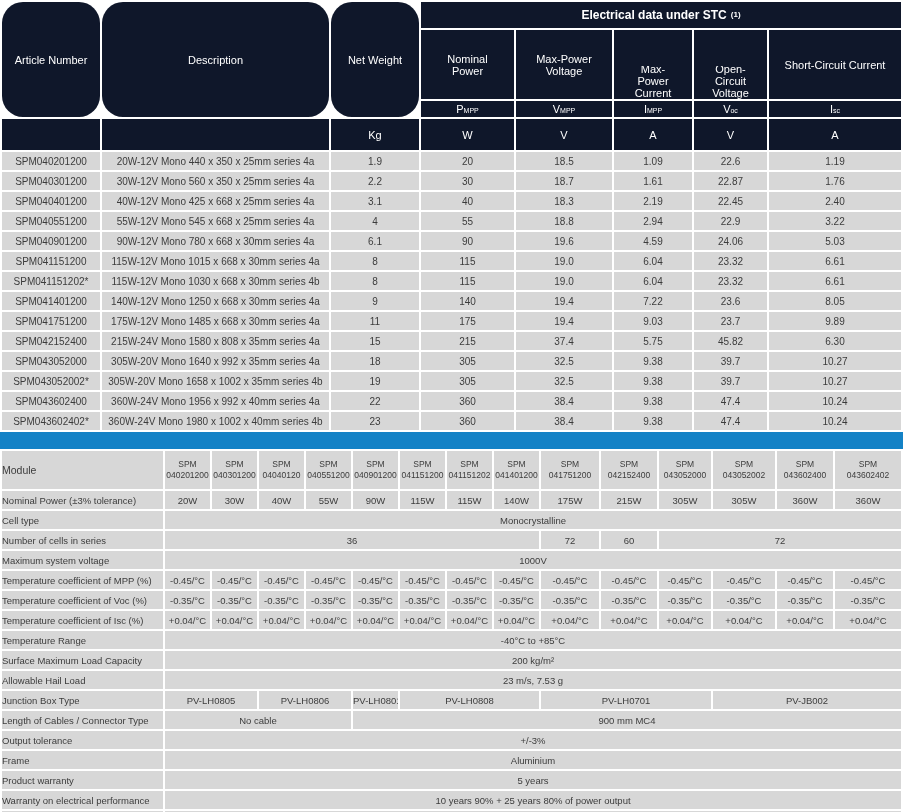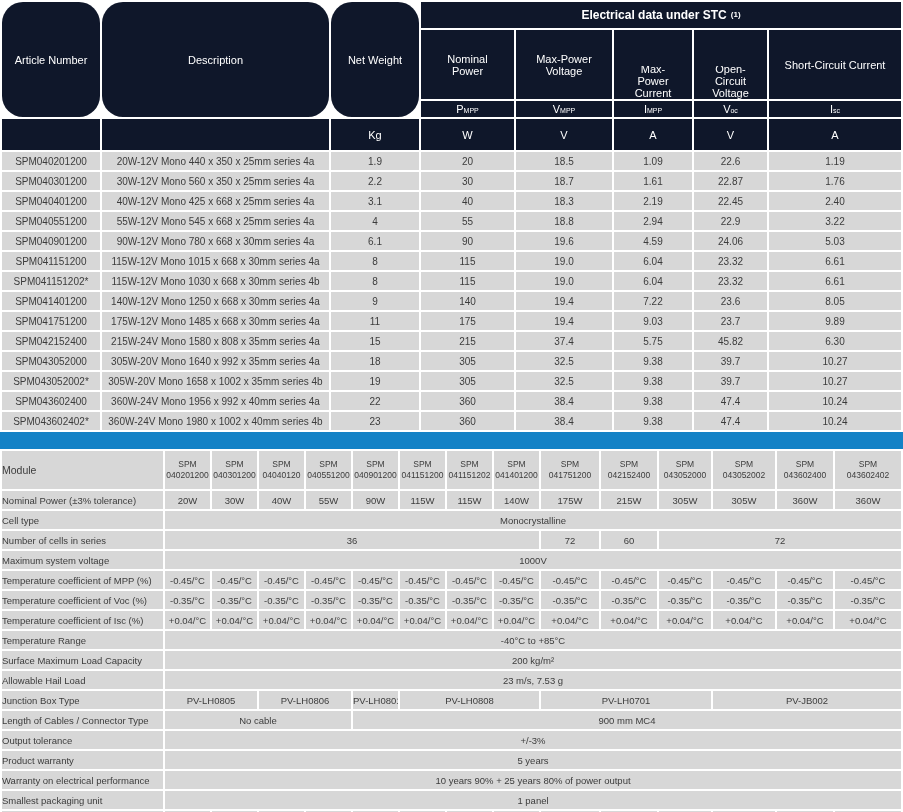--- a/index.html
+++ b/index.html
@@ -394,20 +394,24 @@
         <tr class="">
        <td class="g lbl">Length of Cables / Connector Type</td>
           <td class="g v" colspan="4">No cable</td>
           <td class="g v" colspan="10">900 mm MC4</td>
      </tr>
         <tr class="">
        <td class="g lbl">Output tolerance</td>
           <td class="g v" colspan="14">+/-3%</td>
      </tr>
         <tr class="">
+       <td class="g lbl">Frame</td>
+          <td class="g v" colspan="14">Aluminium</td>
+     </tr>
+        <tr class="">
        <td class="g lbl">Product warranty</td>
           <td class="g v" colspan="14">5 years</td>
      </tr>
         <tr class="">
        <td class="g lbl">Warranty on electrical performance</td>
           <td class="g v" colspan="14">10 years 90% + 25 years 80% of power output</td>
      </tr>
         <tr class="">
        <td class="g lbl">Smallest packaging unit</td>
           <td class="g v" colspan="14">1 panel</td>

